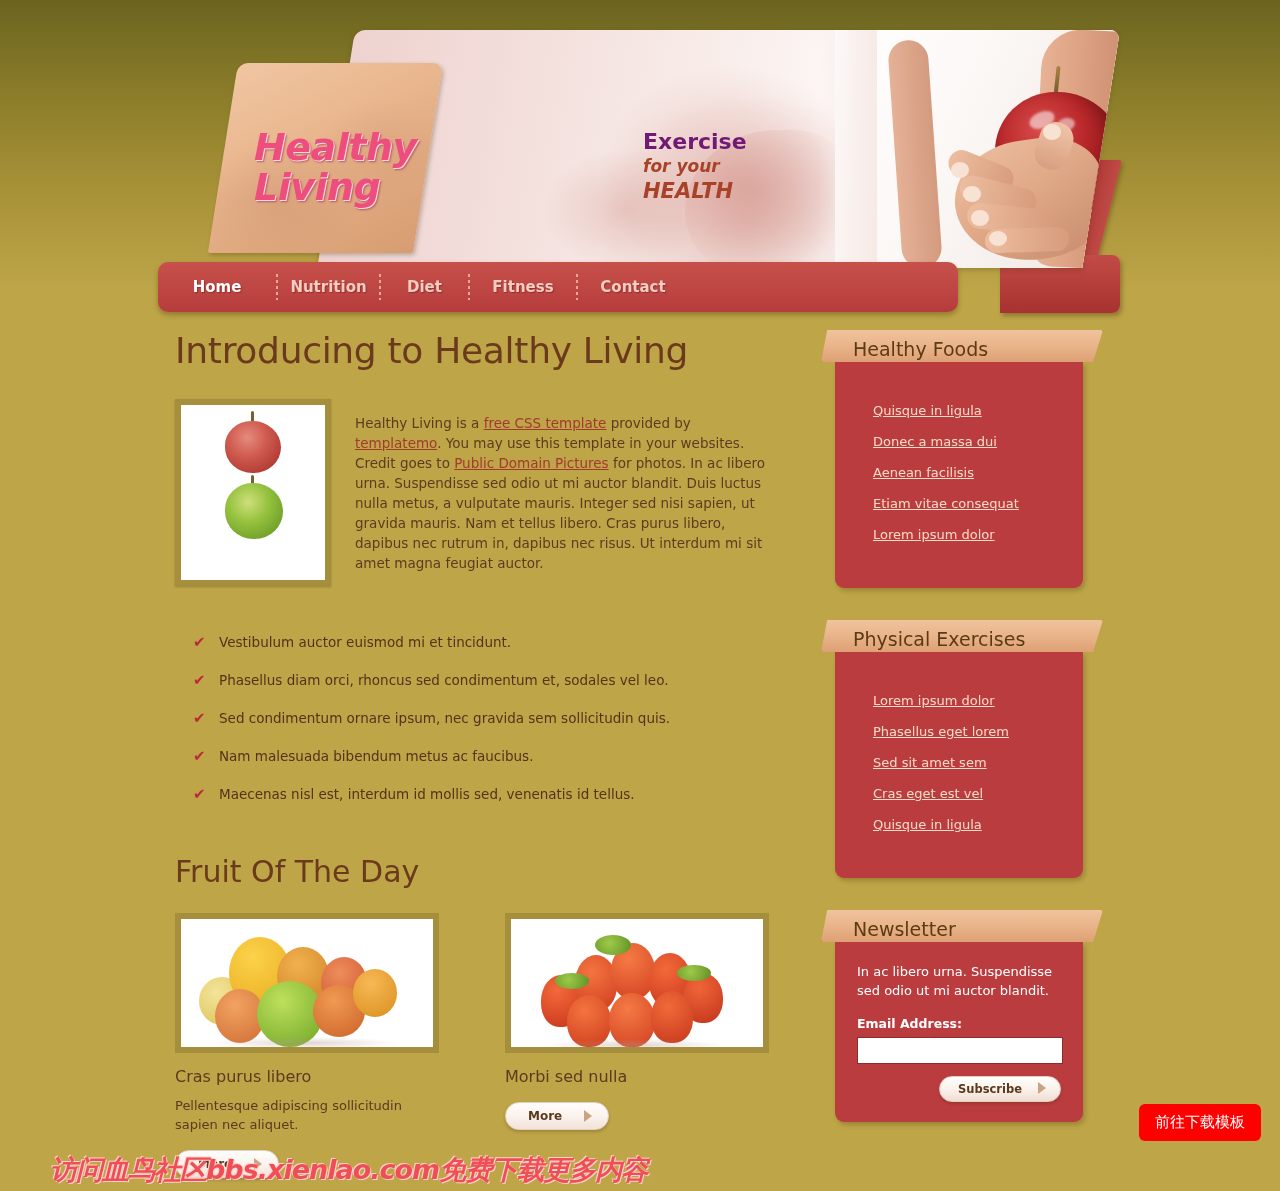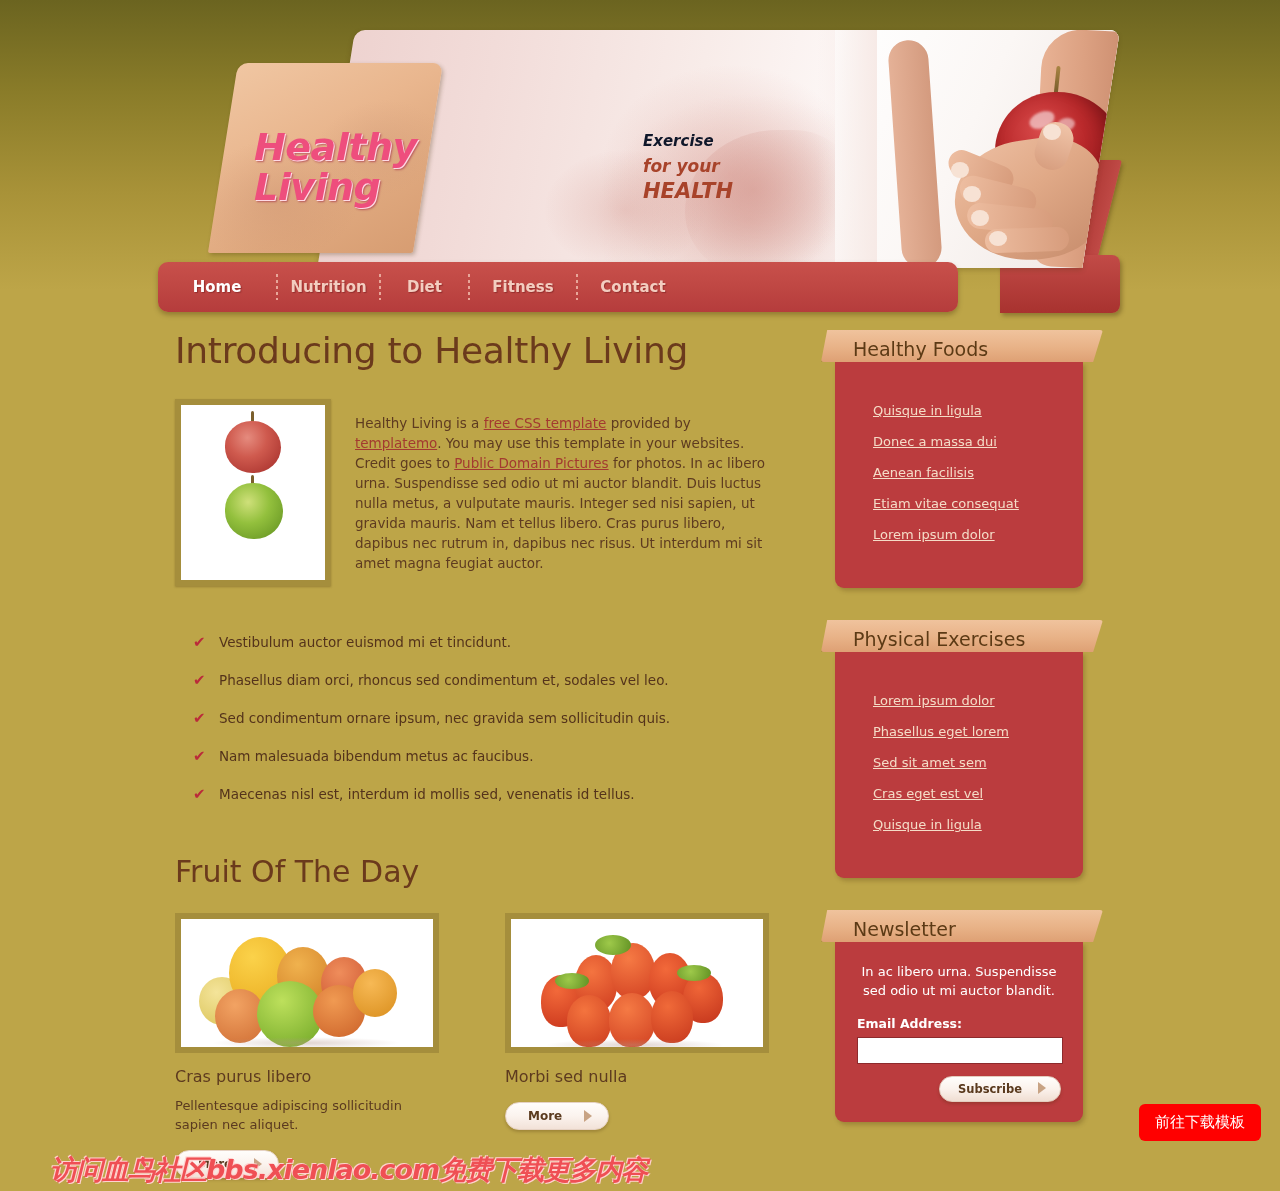--- a/index.html
+++ b/index.html
@@ -303,21 +303,21 @@
   }
   .sb-list{ list-style:none; margin:16px; padding:0; }
   .sb-list li{ padding:0 0 0 22px; margin-bottom:9px; }
   .sb-list li:last-child{ margin-bottom:0; }
   .sb-list a{
     font-size:13px; color:#f5dcc7; text-decoration:underline;
     line-height:22px; cursor:pointer;
   }
   .nl-text{
     color:#ffffff; font-size:13px; line-height:19px;
-    padding:0 22px 0 22px; margin:0;text-align:center;
+    padding:0 22px 0 22px; margin:0;
   }
   .nl-label{
     color:#ffffff; font-size:12.5px; font-weight:bold;
     padding:0 22px; margin:16px 0 6px 0;
   }
   .nl-input{
     display:block; margin:0 22px; width:206px; height:27px;
     border:1px solid #8d2a2c; background:#fff;
     font-size:13px; padding:2px 5px;
     font-family:"DejaVu Sans", sans-serif;
@@ -386,21 +386,21 @@
         <div class="finger thumb"></div>
         <div class="nail n1"></div>
         <div class="nail n2"></div>
         <div class="nail n3"></div>
         <div class="nail n4"></div>
         <div class="nail n5"></div>
       </div>
     </div>
 
     <div style="position:absolute;left:643px;top:128px;z-index:5;">
-      <div style="font-size:15px;font-weight:bold;font-style:italic;color:#0f172a;line-height:27px;">Exercise</div>
+      <div style="font-size:22px;font-weight:bold;color:#701a75;line-height:27px;">Exercise</div>
       <div style="font-size:17px;font-weight:bold;font-style:italic;color:#a8432a;line-height:23px;">for your</div>
       <div style="font-size:21px;font-weight:bold;font-style:italic;color:#a8432a;line-height:26px;">HEALTH</div>
     </div>
 
     <div id="logo">
       <div class="tex"></div>
       <div class="txt">
         <div class="line l1">Healthy</div>
         <div class="line l2">Living</div>
       </div>

